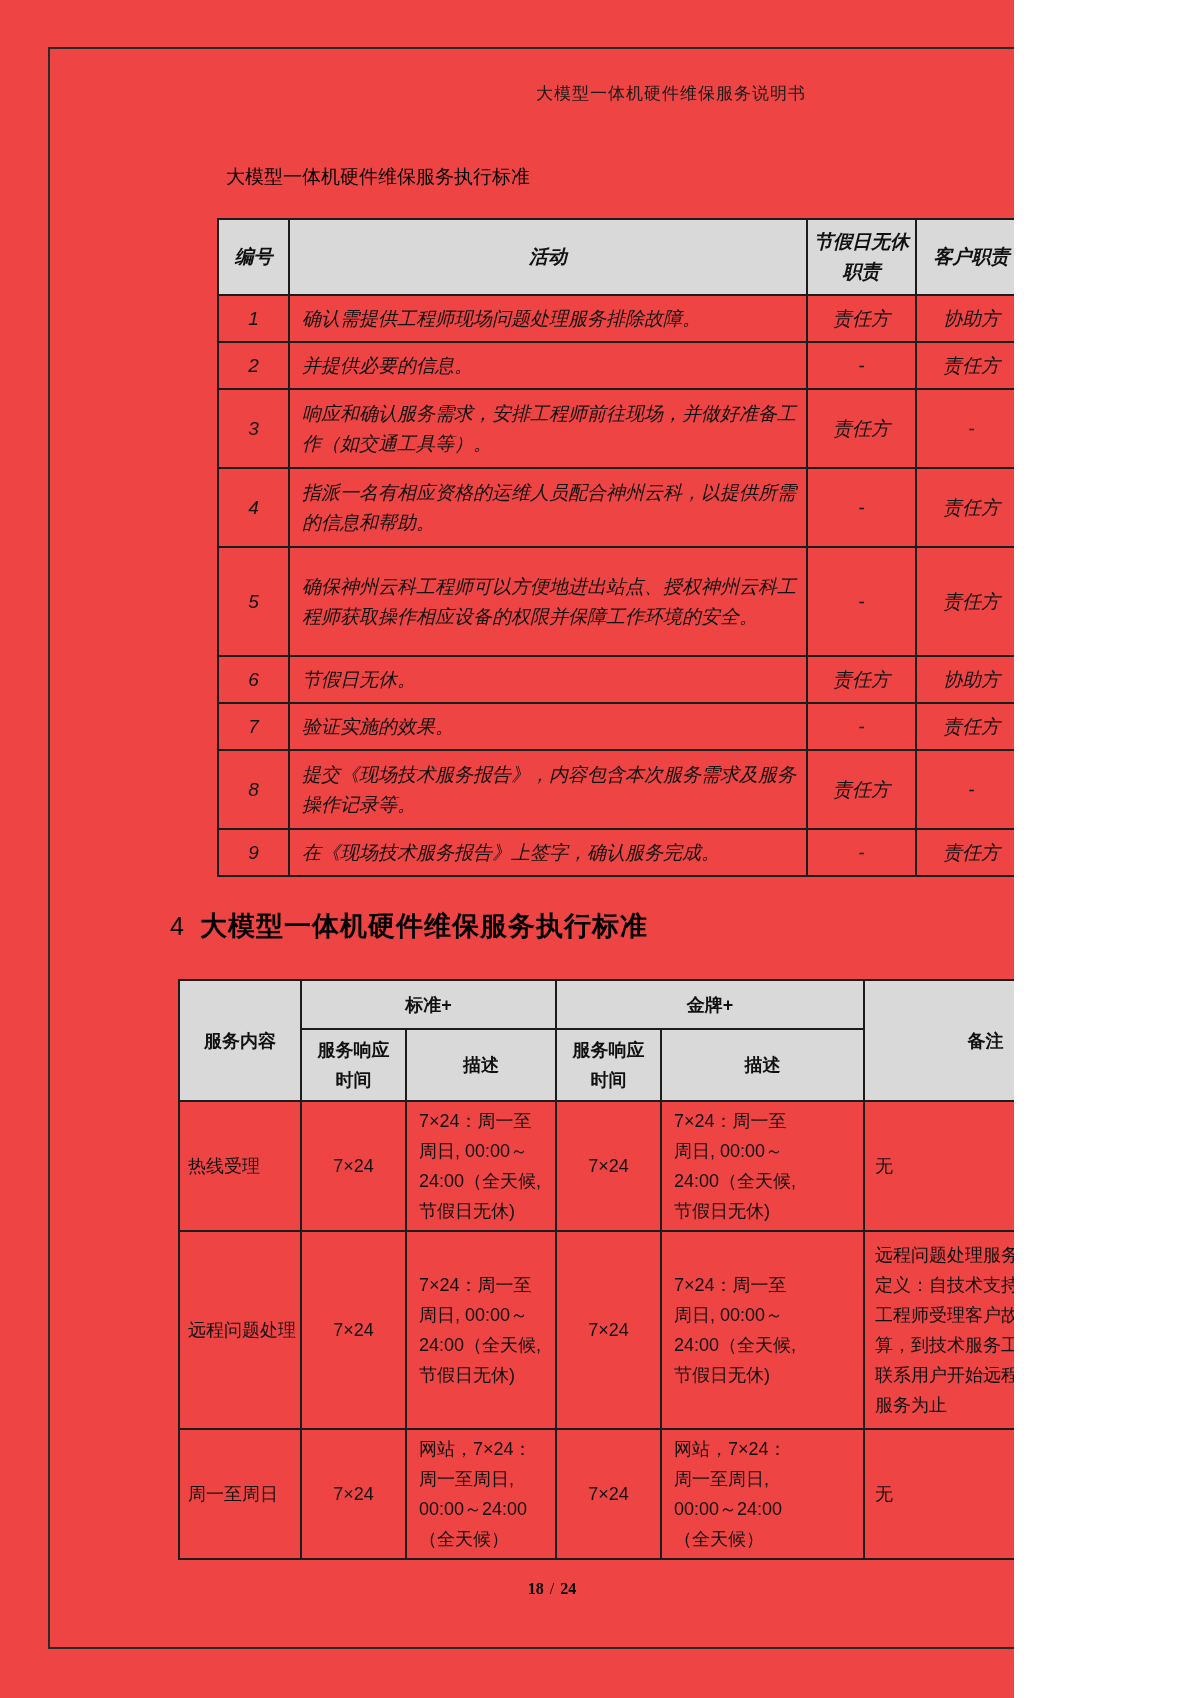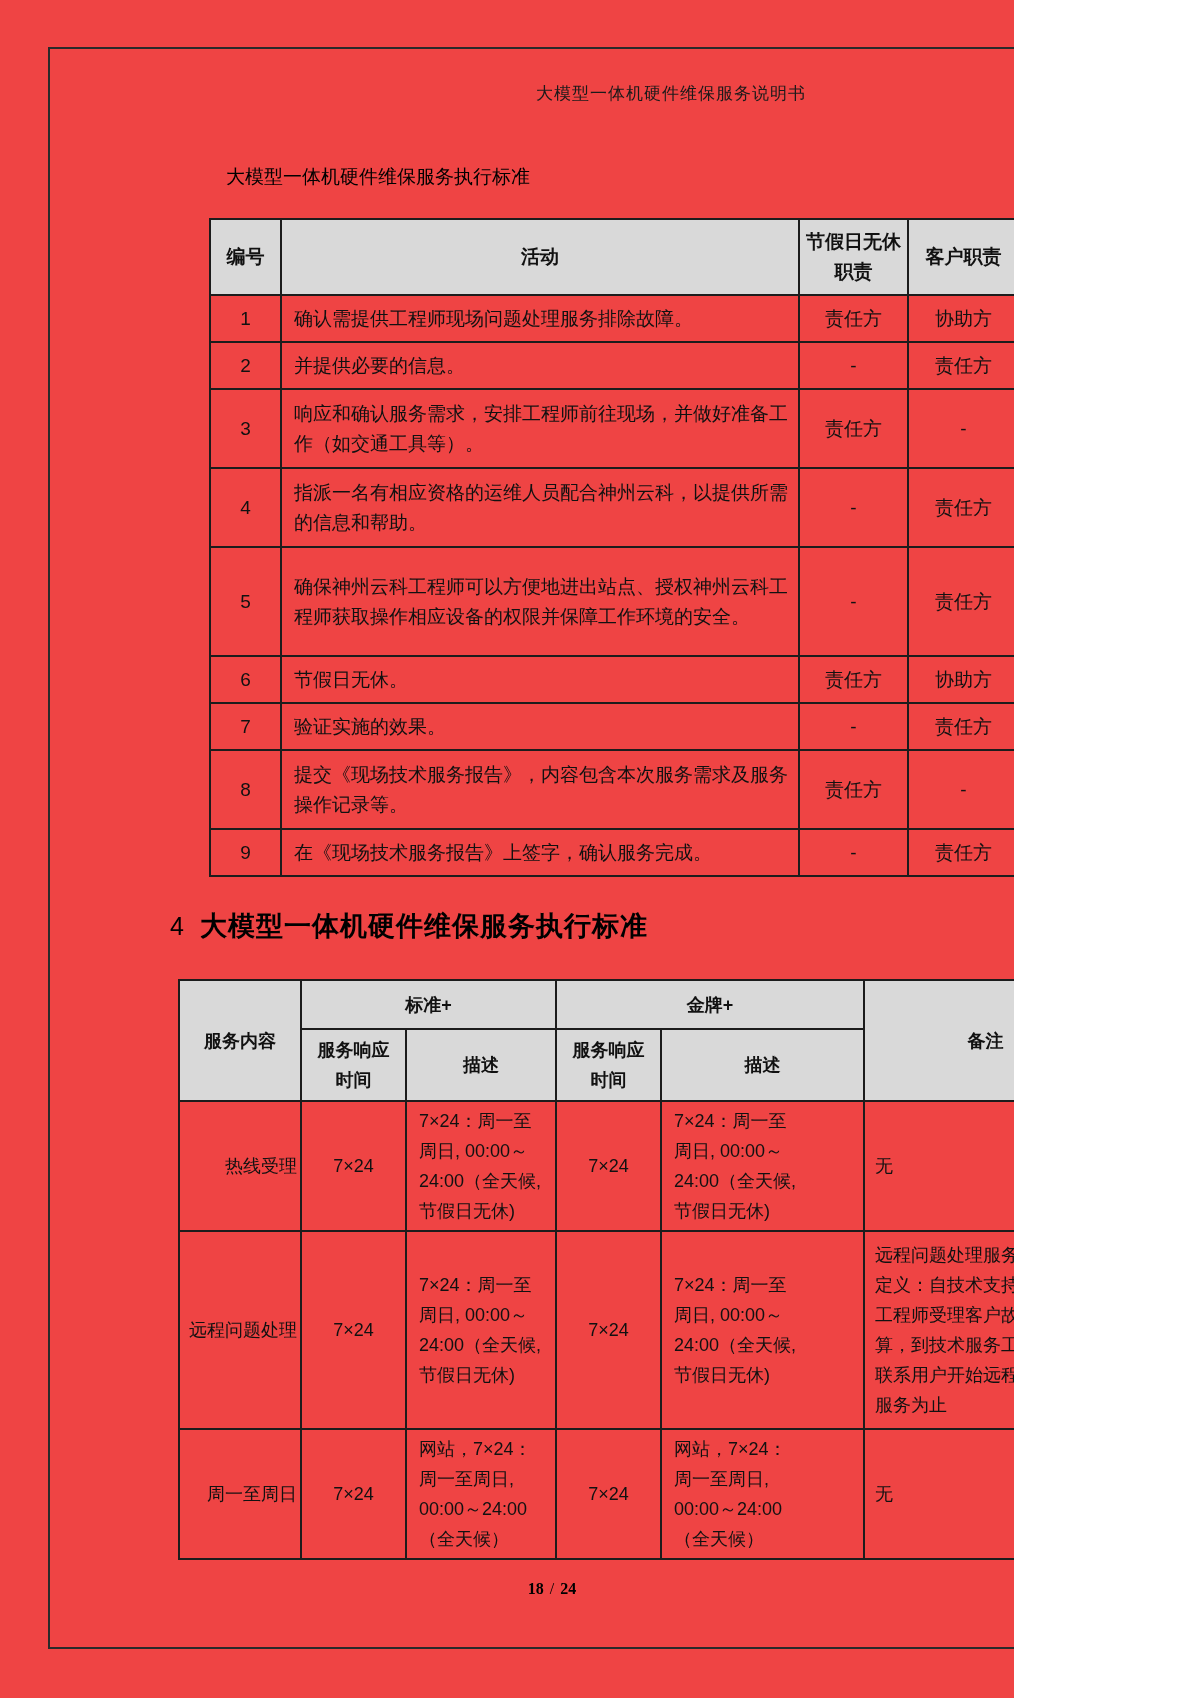--- a/index.html
+++ b/index.html
@@ -32,21 +32,21 @@
     font-weight:400;
     vertical-align:middle;
     text-align:center;
     font-size:19px;
     line-height:30px;
     padding:7px 4px;
     word-break:break-all;
   }
   thead th{background:#d9d9d9;font-weight:700;}
   
-  .t1{position:absolute;left:209px;top:218px;width:809px;}
+  .t1{position:absolute;left:217px;top:218px;width:809px;font-style:italic;}
   .t1 col.c-no{width:71px;}
   .t1 col.c-act{width:518px;}
   .t1 col.c-vendor{width:109px;}
   .t1 col.c-cust{width:111px;}
   .t1 thead tr{height:65px;}
   .t1 .pre{white-space:pre-line;}
   .t1 td.activity{text-align:left;padding-left:12px;padding-right:10px;}
   .t1 tr.h1{height:47px;}
   .t1 tr.h2{height:79px;}
   .t1 tr.h3{height:109px;}
@@ -65,21 +65,21 @@
   .t2 col.c-rt2{width:105px;}
   .t2 col.c-d2{width:203px;}
   .t2 col.c-rm{width:243px;}
   .t2 th,.t2 td{font-size:18px;line-height:30px;padding:4px 3px;}
   .t2 thead tr.hr1{height:49px;}
   .t2 thead tr.hr2{height:72px;}
   .t2 th.pre{white-space:pre-line;}
   .t2 tr.r1{height:128px;}
   .t2 tr.r2{height:192px;}
   .t2 tr.r3{height:125px;}
-  .t2 td.svc{text-align:right;padding-left:8px;}
+  .t2 td.svc{text-align:left;padding-left:8px;}
   .t2 td.desc{text-align:left;white-space:pre-line;padding-left:12px;padding-right:4px;}
   .t2 td.remark{text-align:left;padding:8px 10px;}
   
   .footer{
     position:absolute;top:1580px;left:0;width:1104px;
     text-align:center;
     font-family:"Liberation Serif","DejaVu Serif",serif;
     font-size:16px;color:#000;
   }
   .footer .num{font-weight:700;}

